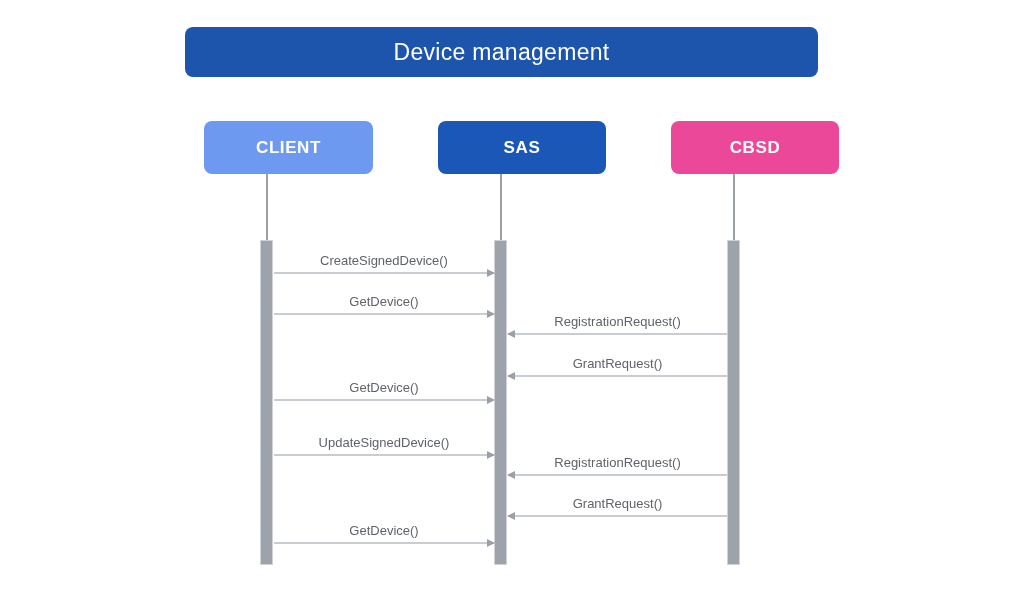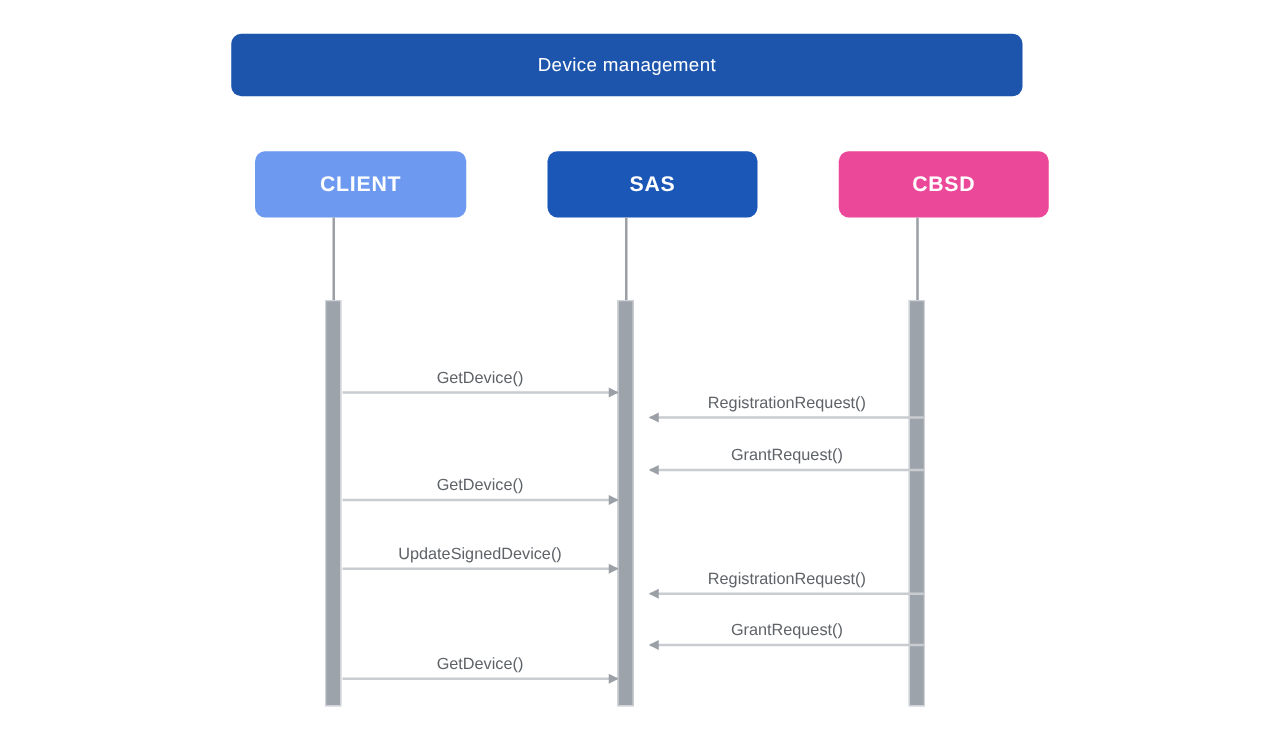--- a/index.html
+++ b/index.html
@@ -8,21 +8,21 @@
     width:1024px;height:600px;
     background:#ffffff;
     font-family:"Liberation Sans", sans-serif;
     overflow:hidden;
   }
   
   .title-bar{
     position:absolute;left:185px;top:27px;width:633px;height:50px;
     border-radius:8px;
     display:flex;align-items:center;justify-content:center;
-    color:#ffffff;font-size:15px;letter-spacing:0.3px;
+    color:#ffffff;font-size:23px;letter-spacing:0.3px;
   }
   
   .actor{
     position:absolute;top:121px;height:53px;
     border-radius:8px;
     display:flex;align-items:center;justify-content:center;
     color:#ffffff;font-size:17px;font-weight:bold;letter-spacing:0.6px;margin-left:21px;
   }
   .actor.client{left:183px;width:169px;}
   .actor.sas{left:417px;width:168px;}
@@ -38,21 +38,21 @@
   .activation{
     position:absolute;top:240px;height:325px;width:13px;
     border:1px solid #cfd3d7;box-sizing:border-box;
   }
   .activation.client{left:260px;}
   .activation.sas{left:494px;}
   .activation.cbsd{left:727px;}
   
   .msg{position:absolute;height:23px;}
   .msg.to-right{left:274px;width:220px;}
-  .msg.to-left{left:520px;width:219px;}
+  .msg.to-left{left:508px;width:219px;}
   .msg .label{
     position:absolute;left:0;right:0;bottom:6px;
     text-align:center;font-size:13px;color:#5f6368;white-space:nowrap;
   }
   .msg .line{
     position:absolute;left:0;right:0;bottom:0;height:2px;
   }
   .msg .head{
     position:absolute;bottom:-3px;width:0;height:0;
     border-top:4px solid transparent;border-bottom:4px solid transparent;
@@ -80,20 +80,25 @@
   </div>
 
   <div class="lifeline client" style="background-color: rgb(154, 160, 166);"></div>
   <div class="lifeline sas" style="background-color: rgb(154, 160, 166);"></div>
   <div class="lifeline cbsd" style="background-color: rgb(154, 160, 166);"></div>
 
   <div class="activation client" style="background-color: rgb(157, 163, 170);"></div>
   <div class="activation sas" style="background-color: rgb(157, 163, 170);"></div>
   <div class="activation cbsd" style="background-color: rgb(157, 163, 170);"></div>
 
+  <div class="msg to-right" style="top:251px">
+    <span class="label">CreateSignedDevice()</span>
+    <span class="line" style="background-color: rgb(201, 204, 209);"></span>
+    <span class="head"></span>
+  </div>
 
   <div class="msg to-right" style="top:292px">
     <span class="label">GetDevice()</span>
     <span class="line" style="background-color: rgb(201, 204, 209);"></span>
     <span class="head"></span>
   </div>
 
   <div class="msg to-left" style="top:312px">
     <span class="label">RegistrationRequest()</span>
     <span class="line" style="background-color: rgb(201, 204, 209);"></span>

